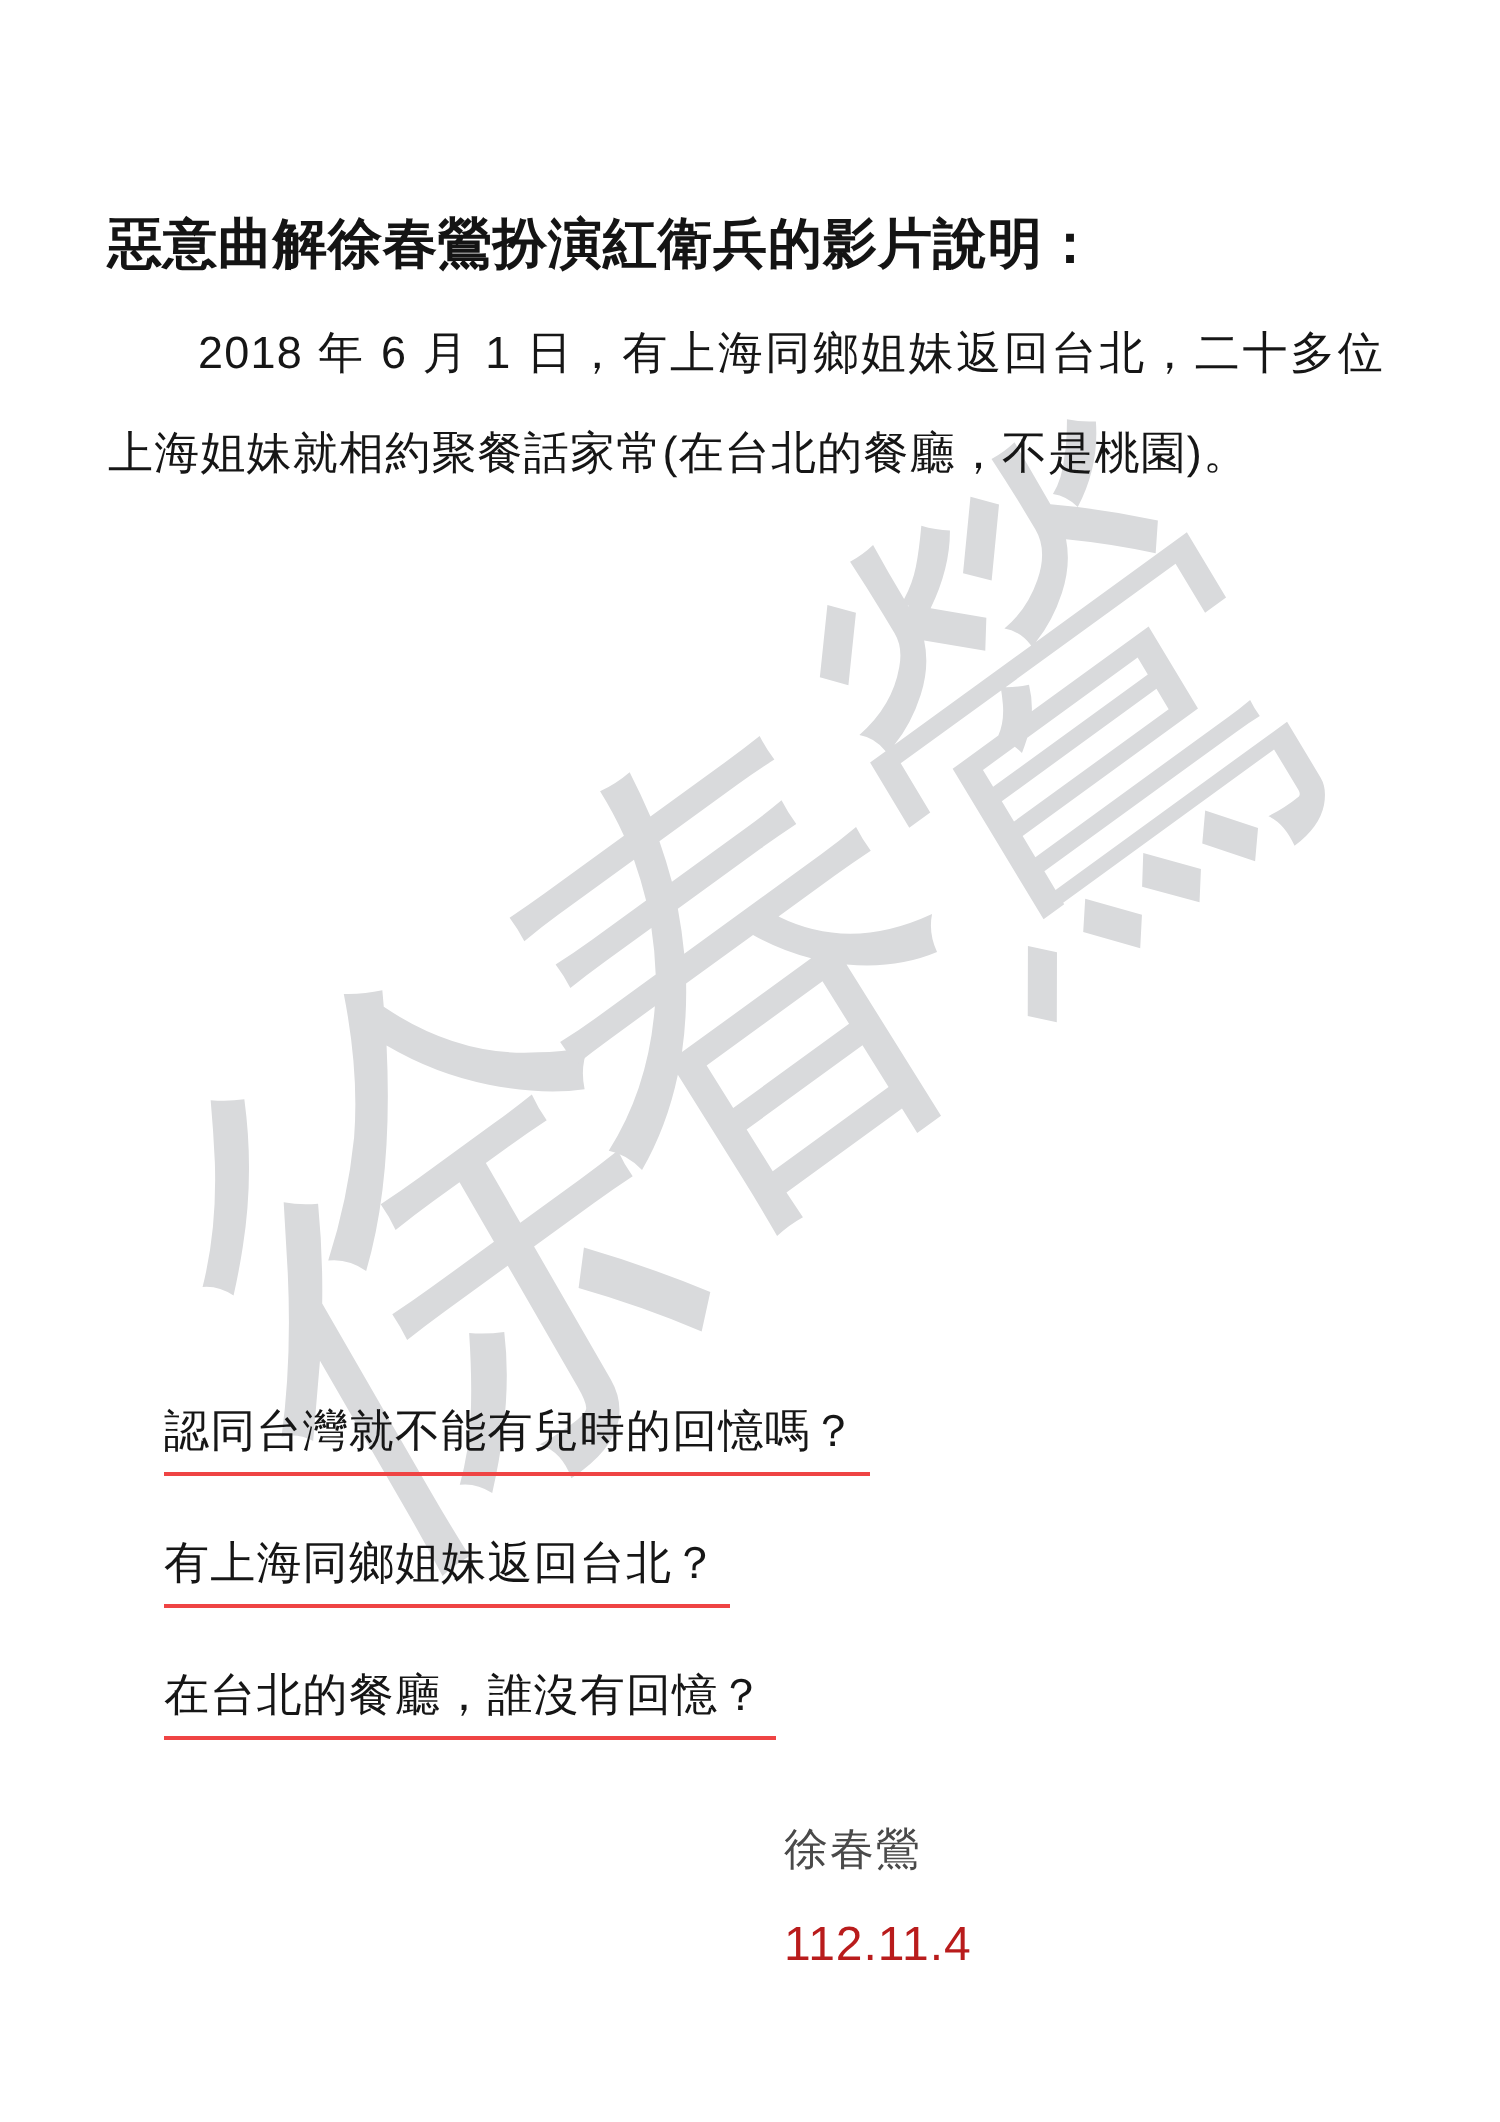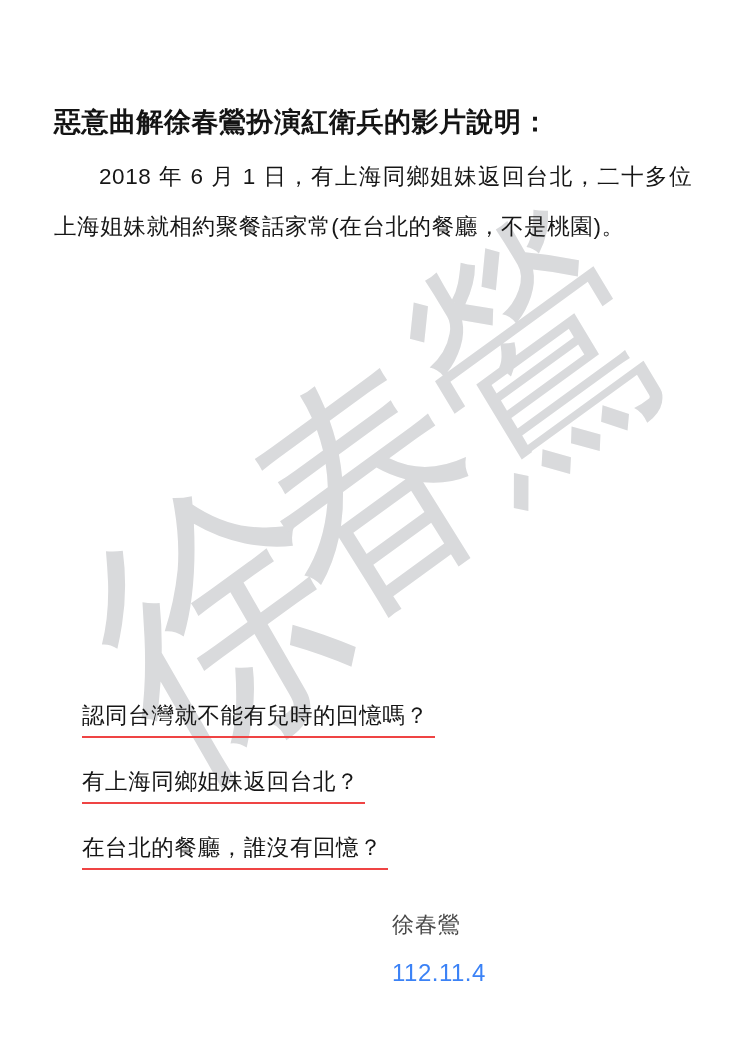--- a/index.html
+++ b/index.html
@@ -130,21 +130,21 @@
   }
   #signature-name {
     font-size: 22px;
     color: #4a4a4a;
     letter-spacing: 1px;
     line-height: 34px;
     margin: 0;
   }
   #signature-date {
     font-size: 24px;
-    color: #3b82f6;
+    color: #b91c1c;
     letter-spacing: 0.5px;
     line-height: 34px;
     margin: 14px 0 0 0;
   }
 </style>
 </head>
 <body>
 
 <div id="page">
 

